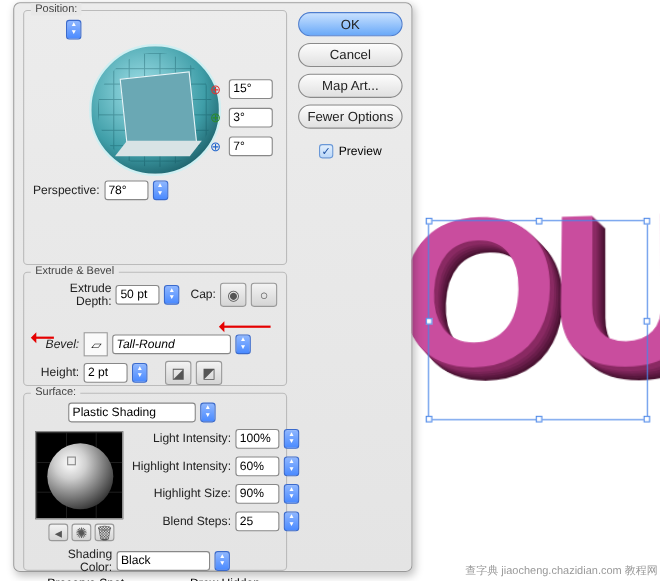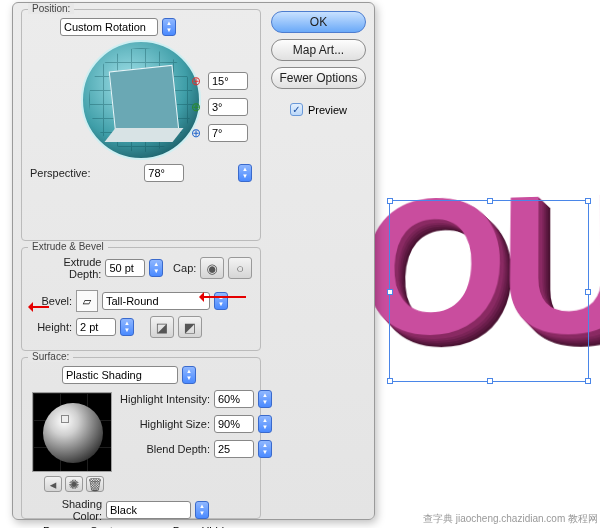--- a/index.html
+++ b/index.html
@@ -202,34 +202,32 @@
       <div class="handle" style="left:97px;bottom:-3px"></div>
       <div class="handle" style="right:-3px;bottom:-3px"></div>
   </div>
 </div>
 
 <div class="dialog">
   <div class="content">
 
     <div class="right-btns">
       <div class="aqua-btn primary">OK</div>
+      <div class="aqua-btn">Cancel</div>
       <div class="aqua-btn">Map Art...</div>
       <div class="aqua-btn">Fewer Options</div>
       <div class="preview-row">
         <div class="checkbox">✓</div>
         <span>Preview</span>
       </div>
     </div>
 
     <div class="fieldset" style="height:232px;">
       <div class="legend">Position:</div>
       <div class="row" style="margin-left:30px;">
-        <div class="select" style="width:98px;">
-          <span>Custom Rotation</span>
-        </div>
         <div class="stepper">▲<br>▼</div>
       </div>
       <div class="globe">
         <div class="wire"></div>
         <div class="face"></div>
         <div class="edge"></div>
       </div>
       <div class="axis-col">
         <div class="axis-row">
           <div class="axis-icon" style="color:#d33">⊕</div>
@@ -243,42 +241,42 @@
               <span>3°</span>
             </div>
         </div>
         <div class="axis-row">
           <div class="axis-icon" style="color:#26c">⊕</div>
           <div class="numbox">
               <span>7°</span>
             </div>
         </div>
       </div>
-      <div class="row" style="justify-content:space-between; margin-top:2px;">
+      <div class="row" style="justify-content:flex-start; margin-top:2px;">
         <span class="lbl">Perspective:</span>
         <div class="numbox">
             <span>78°</span>
           </div>
         <div class="stepper">▲<br>▼</div>
       </div>
     </div>
 
     <div class="fieldset" style="height:104px;">
       <div class="legend">Extrude &amp; Bevel</div>
       <div class="row">
         <span class="lbl" style="width:72px">Extrude Depth:</span>
         <div class="numbox">
             <span>50 pt</span>
           </div>
         <div class="stepper">▲<br>▼</div>
         <span class="lbl" style="margin-left:6px">Cap:</span>
         <div class="cap-swatch">◉</div>
         <div class="cap-swatch">○</div>
       </div>
-      <div class="row" style="margin-top:10px;">
+      <div class="row" style="margin-top:22px;font-style:italic;">
         <span class="lbl" style="width:42px">Bevel:</span>
         <div class="bevel-swatch">▱</div>
         <div class="select" style="width:108px;">
             <span>Tall-Round</span>
           </div>
         <div class="stepper">▲<br>▼</div>
       </div>
       <div class="row">
         <span class="lbl" style="width:42px">Height:</span>
         <div class="numbox">
@@ -310,35 +308,42 @@
               <div class="light"></div>
           </div>
           <div class="light-btns">
             <div class="icon-swatch" style="width:18px;height:16px">◂</div>
             <div class="icon-swatch" style="width:18px;height:16px">✺</div>
             <div class="icon-swatch" style="width:18px;height:16px">🗑</div>
           </div>
         </div>
         <div class="surface-lights" style="margin-top:2px;">
           <div class="row">
+              <span class="lbl" style="width:92px">Light Intensity:</span>
+              <div class="numbox">
+                <span>100%</span>
+              </div>
+              <div class="stepper">▲<br>▼</div>
+            </div>
+          <div class="row">
               <span class="lbl" style="width:92px">Highlight Intensity:</span>
               <div class="numbox">
                 <span>60%</span>
               </div>
               <div class="stepper">▲<br>▼</div>
             </div>
           <div class="row">
               <span class="lbl" style="width:92px">Highlight Size:</span>
               <div class="numbox">
                 <span>90%</span>
               </div>
               <div class="stepper">▲<br>▼</div>
             </div>
           <div class="row">
-              <span class="lbl" style="width:92px">Blend Depth:</span>
+              <span class="lbl" style="width:92px">Blend Steps:</span>
               <div class="numbox">
                 <span>25</span>
               </div>
               <div class="stepper">▲<br>▼</div>
             </div>
         </div>
       </div>
       <div class="row" style="margin-top:6px;">
         <span class="lbl" style="width:72px">Shading Color:</span>
         <div class="select" style="width:50px">

